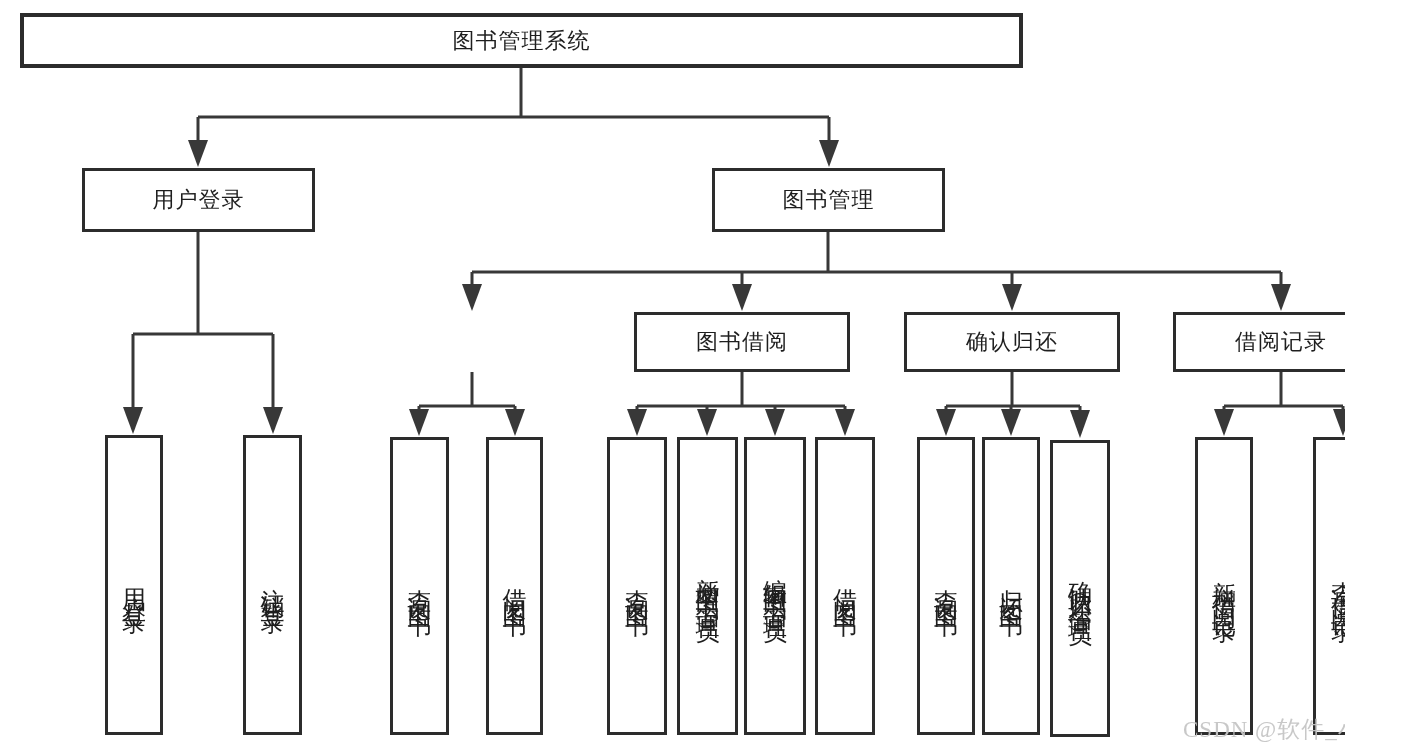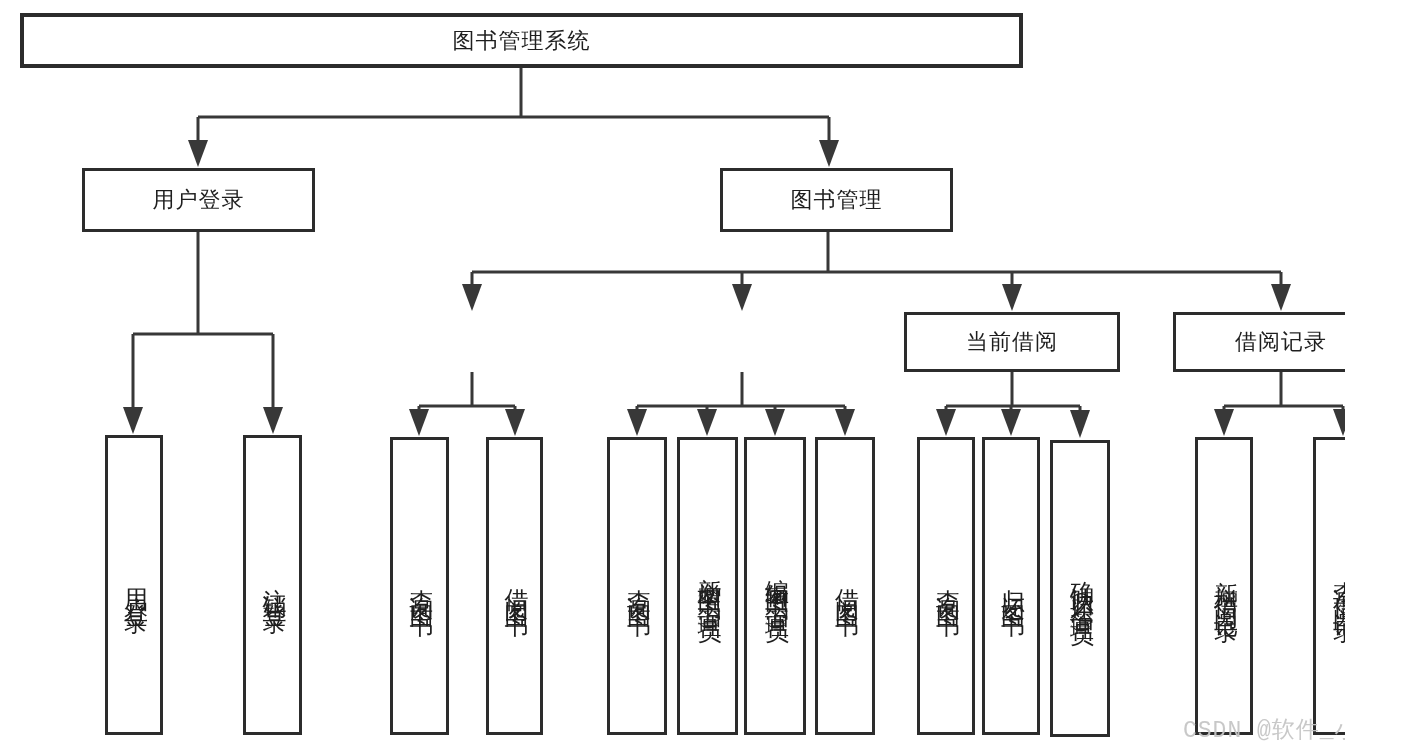--- a/index.html
+++ b/index.html
@@ -6,21 +6,21 @@
     margin: 0;
     padding: 0;
     background: #ffffff;
   }
   .canvas {
     position: relative;
     width: 1345px;
     height: 747px;
     background: #ffffff;
     overflow: hidden;
-    font-family: Liberation Mono, monospace;
+    font-family: Liberation Serif, serif;
     color: #1e1e1e;
   }
   .connectors {
     position: absolute;
     left: 0;
     top: 0;
     pointer-events: none;
   }
   .hbox {
     position: absolute;
@@ -58,21 +58,21 @@
     top: 714px;
     font-size: 23px;
     color: rgba(197, 197, 197, 0.95);
     letter-spacing: 1px;
     white-space: nowrap;
     z-index: 5;
   }
   
   #n-root { left: 20px;   top: 13px;  width: 1003px; height: 55px; }
   #n-l2a  { left: 82px;   top: 168px; width: 233px;  height: 64px; }
-  #n-l2b  { left: 712px;  top: 168px; width: 233px;  height: 64px; margin-left: 8px; }
+  #n-l2b  { left: 712px;  top: 168px; width: 233px;  height: 64px; }
   #n-l3a  { left: 364px;  top: 312px; width: 216px;  height: 60px; }
   #n-l3b  { left: 634px;  top: 312px; width: 216px;  height: 60px; }
   #n-l3c  { left: 904px;  top: 312px; width: 216px;  height: 60px; }
   #n-l3d  { left: 1173px; top: 312px; width: 216px;  height: 60px; }
   #n-ul1  { left: 105px;  top: 435px; width: 58px;   height: 300px; }
   #n-ul2  { left: 243px;  top: 435px; width: 59px;   height: 300px; }
   #n-nb1  { left: 390px;  top: 437px; width: 59px;   height: 298px; }
   #n-nb2  { left: 486px;  top: 437px; width: 57px;   height: 298px; }
   #n-bb1  { left: 607px;  top: 437px; width: 60px;   height: 298px; }
   #n-bb2  { left: 677px;  top: 437px; width: 61px;   height: 298px; }
@@ -127,21 +127,22 @@
       <polygon points="1214,409 1234,409 1224,436"></polygon>
       <polygon points="1333,409 1353,409 1343,436"></polygon>
     </g>
   </svg>
 
   <div id="n-root" class="hbox root">图书管理系统</div>
 
   <div id="n-l2a" class="hbox">用户登录</div>
   <div id="n-l2b" class="hbox">图书管理</div>
 
-  <div id="n-l3c" class="hbox">当前借阅</div>
+  <div id="n-l3b" class="hbox">图书借阅</div>
+  <div id="n-l3c" class="hbox">确认归还</div>
   <div id="n-l3d" class="hbox">借阅记录</div>
 
   <div id="n-ul1" class="vbox">用户登录</div>
   <div id="n-ul2" class="vbox">注销登录</div>
 
   <div id="n-nb1" class="vbox">查询图书</div>
   <div id="n-nb2" class="vbox">借阅图书</div>
 
   <div id="n-bb1" class="vbox">查询图书</div>
   <div id="n-bb2" class="vbox long">新增图书（管理员）</div>

